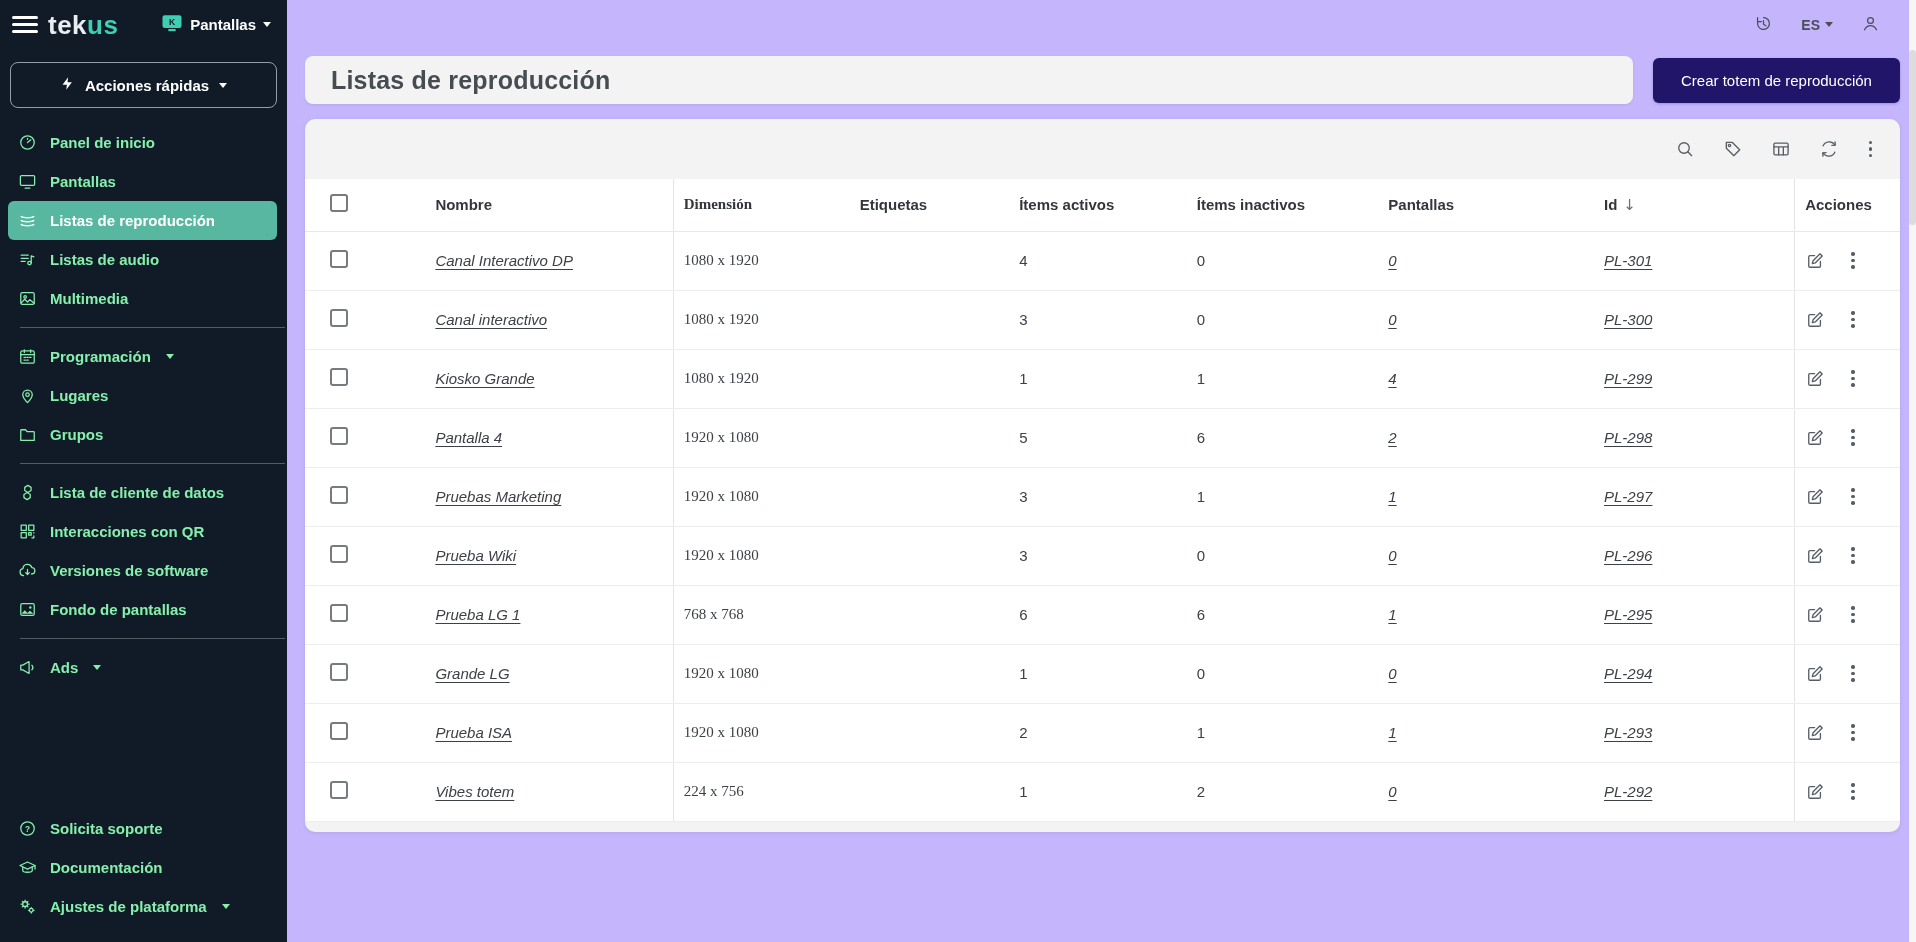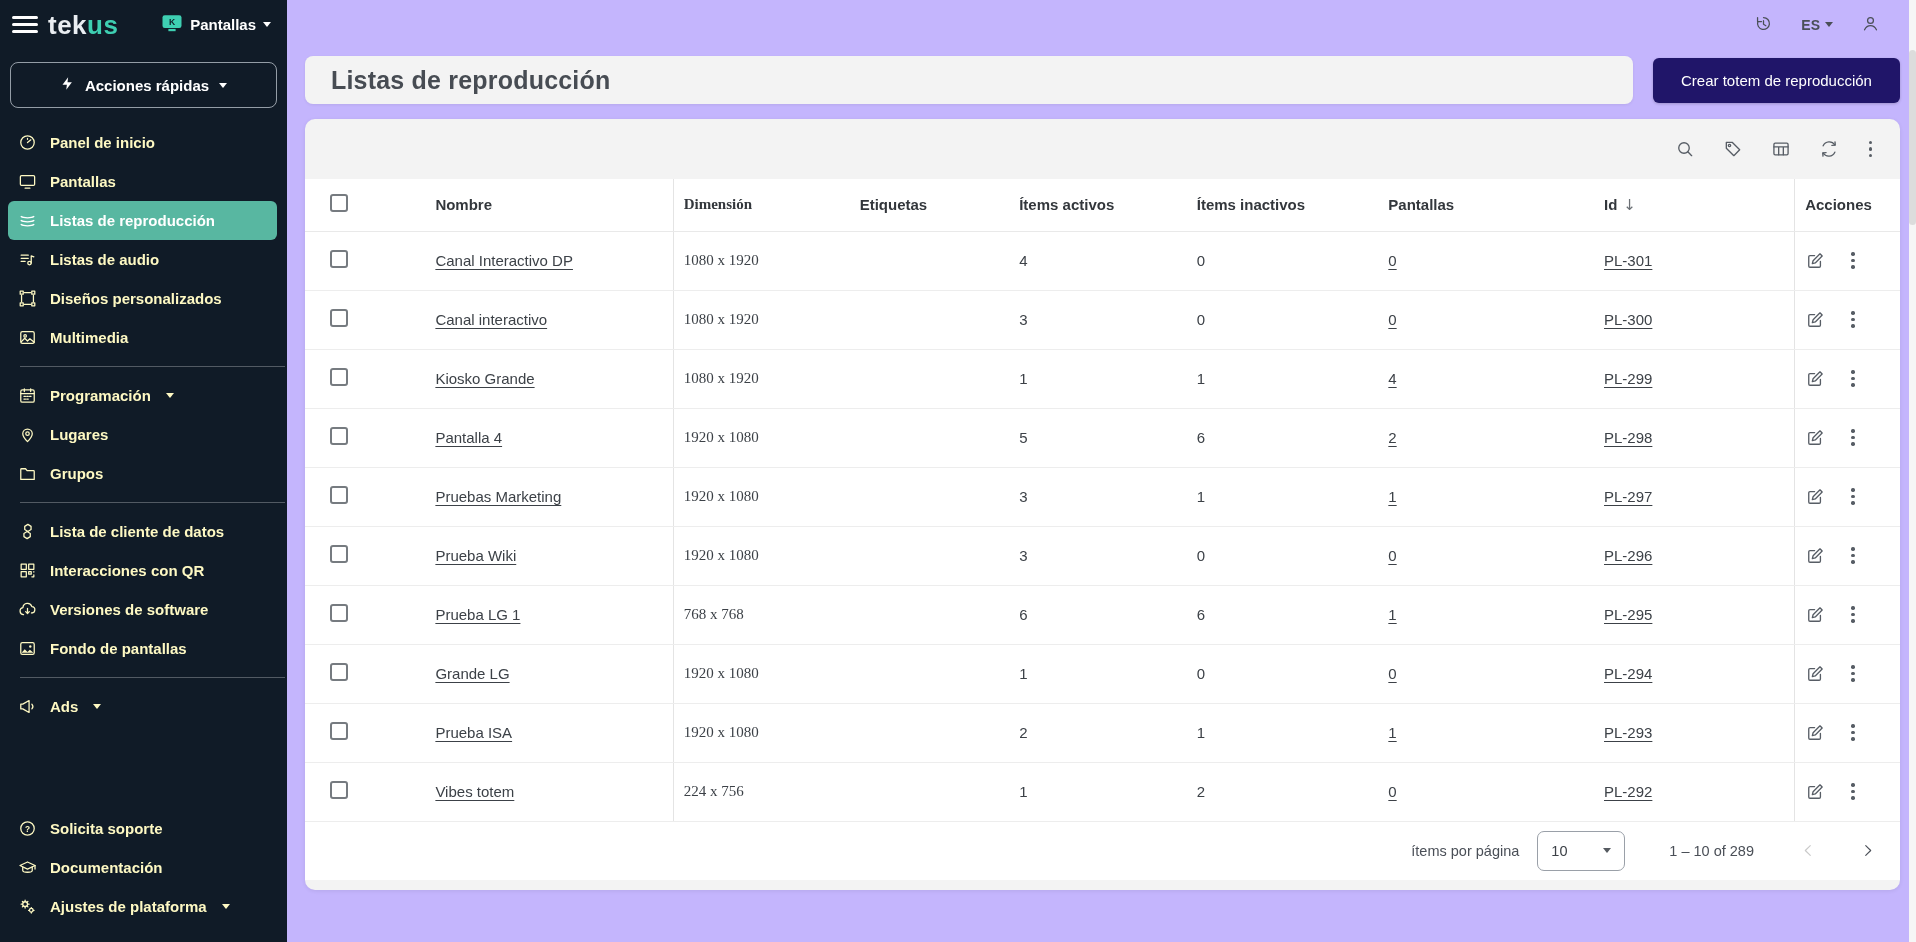--- a/index.html
+++ b/index.html
@@ -18,21 +18,21 @@
   .screens-select { margin-left:auto; display:flex; align-items:center; gap:7px;
     font-size:15px; font-weight:600; color:#fff; cursor:pointer; }
   .caret { width:0; height:0; border-left:4.5px solid transparent; border-right:4.5px solid transparent;
     border-top:5.5px solid currentColor; display:inline-block; }
   .qa-btn { margin:13px 10px 11px 10px; height:46px; border:1px solid rgba(220,228,235,.65);
     border-radius:8px; background:transparent; color:#fff; font-size:15px; font-weight:600;
     font-family:inherit; display:flex; align-items:center; justify-content:center; gap:10px; cursor:pointer; }
   .nav { display:flex; flex-direction:column; padding:4px 0; }
   .nav-item { display:flex; align-items:center; gap:13px; min-height:39px;
     margin:0 10px 0 8px; padding:0 6px 0 10px; border-radius:6px;
-    font-size:15px; font-weight:600; color:#fef9c3; cursor:pointer; }
+    font-size:15px; font-weight:600; color:#86efac; cursor:pointer; }
   .nav-item .ico { width:19px; height:19px; flex:0 0 19px; display:flex; align-items:center; }
   .nav-item svg { width:19px; height:19px; }
   .nav-item.active { background:#58b7a1; color:#fff; }
   .nav-item .caret { margin-left:2px; }
   .nav-label.two-line { max-width:182px; line-height:1.25; padding:6px 0; }
   .nav-divider { height:1px; background:rgba(255,255,255,.28); margin:9px 2px 9px 20px; }
   .side-spacer { flex:1; }
   .footer-nav { margin-bottom:12px; }
 
   
@@ -62,21 +62,21 @@
   .white-block { background:#fff; }
   table { width:100%; border-collapse:collapse; table-layout:fixed; font-size:15px; color:#3c4147; }
   th { text-align:left; font-weight:700; height:52px; padding:0 10px; color:#33373c;
     border-bottom:1px solid #e9e9e9; }
   td { height:58px; padding:0 10px; border-bottom:1px solid #ededed; }
   .c-check { padding-left:25px; }
   .col-dim-b { border-left:1px solid #e4e4e4;font-family:Liberation Serif, serif; }
   .col-act-b { border-left:1px solid #e4e4e4; }
   .checkbox { width:18px; height:18px; border:2px solid #767b80; border-radius:3px;
     background:#fff; display:inline-block; cursor:pointer; }
-  a.link { color:#3c4147; text-decoration:underline; text-underline-offset:3px; cursor:pointer; }
+  a.link { color:#3c4147; text-decoration:underline; text-underline-offset:3px; cursor:pointer;font-style:italic; }
   .sort-arrow { color:#6b7075; font-family:"DejaVu Sans", sans-serif; font-weight:400; margin-left:6px; }
   .actions-cell { display:flex; align-items:center; gap:24px; height:58px; color:#575d65; }
   .kebab { display:inline-flex; flex-direction:column; gap:3px; padding:2px; cursor:pointer;
     background:none; border:none; }
   .kebab i { width:3.4px; height:3.4px; border-radius:50%; background:#575d65; }
 
   .pagination { height:58px; display:flex; align-items:center; justify-content:flex-end;
     padding-right:24px; font-size:14.5px; color:#4a4f57; border-top:0; }
   .pp-label { margin-right:18px; }
   .page-size { width:88px; height:40px; border:1px solid #9aa0a8; border-radius:7px;
@@ -162,32 +162,20 @@
       </div>
       <div class="nav-item">
         <span class="ico">
             <svg class="s" viewBox="0 0 24 24">
               <path d="M4 6.5h9M4 10.5h9M4 14.5h5"></path>
               <circle cx="14.5" cy="16.5" r="2.2"></circle>
               <path d="M16.7 16.5V7.5l3.3 1.2"></path>
             </svg>
           </span>
         <span class="nav-label">Listas de audio</span>
-      </div>
-      <div class="nav-item">
-        <span class="ico">
-            <svg class="s" viewBox="0 0 24 24">
-              <path d="M8 4.5h8M8 19.5h8M4.5 8v8M19.5 8v8"></path>
-              <rect x="2.8" y="2.8" width="3.8" height="3.8"></rect>
-              <rect x="17.4" y="2.8" width="3.8" height="3.8"></rect>
-              <rect x="2.8" y="17.4" width="3.8" height="3.8"></rect>
-              <rect x="17.4" y="17.4" width="3.8" height="3.8"></rect>
-            </svg>
-          </span>
-        <span class="nav-label">Diseños personalizados</span>
       </div>
       <div class="nav-item">
         <span class="ico">
             <svg class="s" viewBox="0 0 24 24">
               <rect x="3.5" y="4.5" width="17" height="15" rx="2"></rect>
               <circle cx="9" cy="10" r="1.6"></circle>
               <path d="M4 17.5l4.5-4.5 3.5 3.5 3-3 5.5 4.5"></path>
             </svg>
           </span>
         <span class="nav-label">Multimedia</span>
@@ -648,40 +636,20 @@
                         <i></i>
                         <i></i>
                         <i></i>
                       </button>
       </span>
     </td>
   </tr>
               </tbody>
           </table>
 
-          <div class="pagination">
-            <span class="pp-label">ítems por página</span>
-            <div class="page-size">
-              <span>10</span>
-              <span class="caret"></span>
-            </div>
-            <span class="range">1 – 10 of 289</span>
-            <div class="pager">
-              <button class="pg-btn pg-prev">
-                  <svg class="s" viewBox="0 0 24 24">
-                    <path d="M14.5 5l-7 7 7 7"></path>
-                  </svg>
-                </button>
-              <button class="pg-btn pg-next">
-                  <svg class="s" viewBox="0 0 24 24">
-                    <path d="M9.5 5l7 7-7 7"></path>
-                  </svg>
-                </button>
-            </div>
-          </div>
         </div>
       </section>
     </div>
   </main>
 </div>
 
 <div class="scrollbar-track">
     <div class="scrollbar-thumb"></div>
   </div>
 

